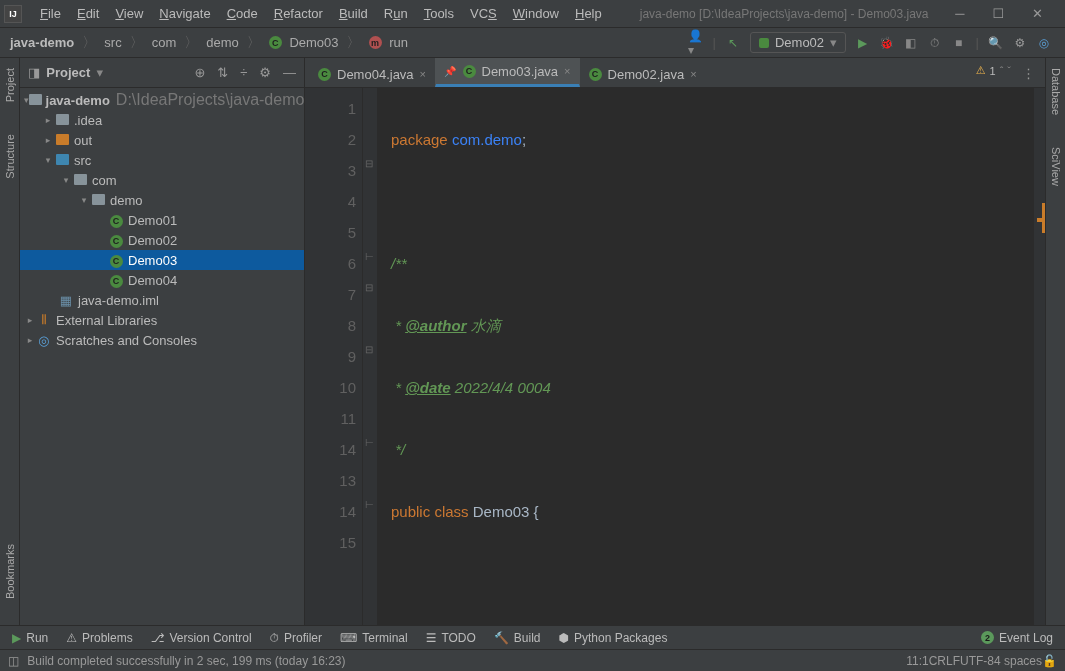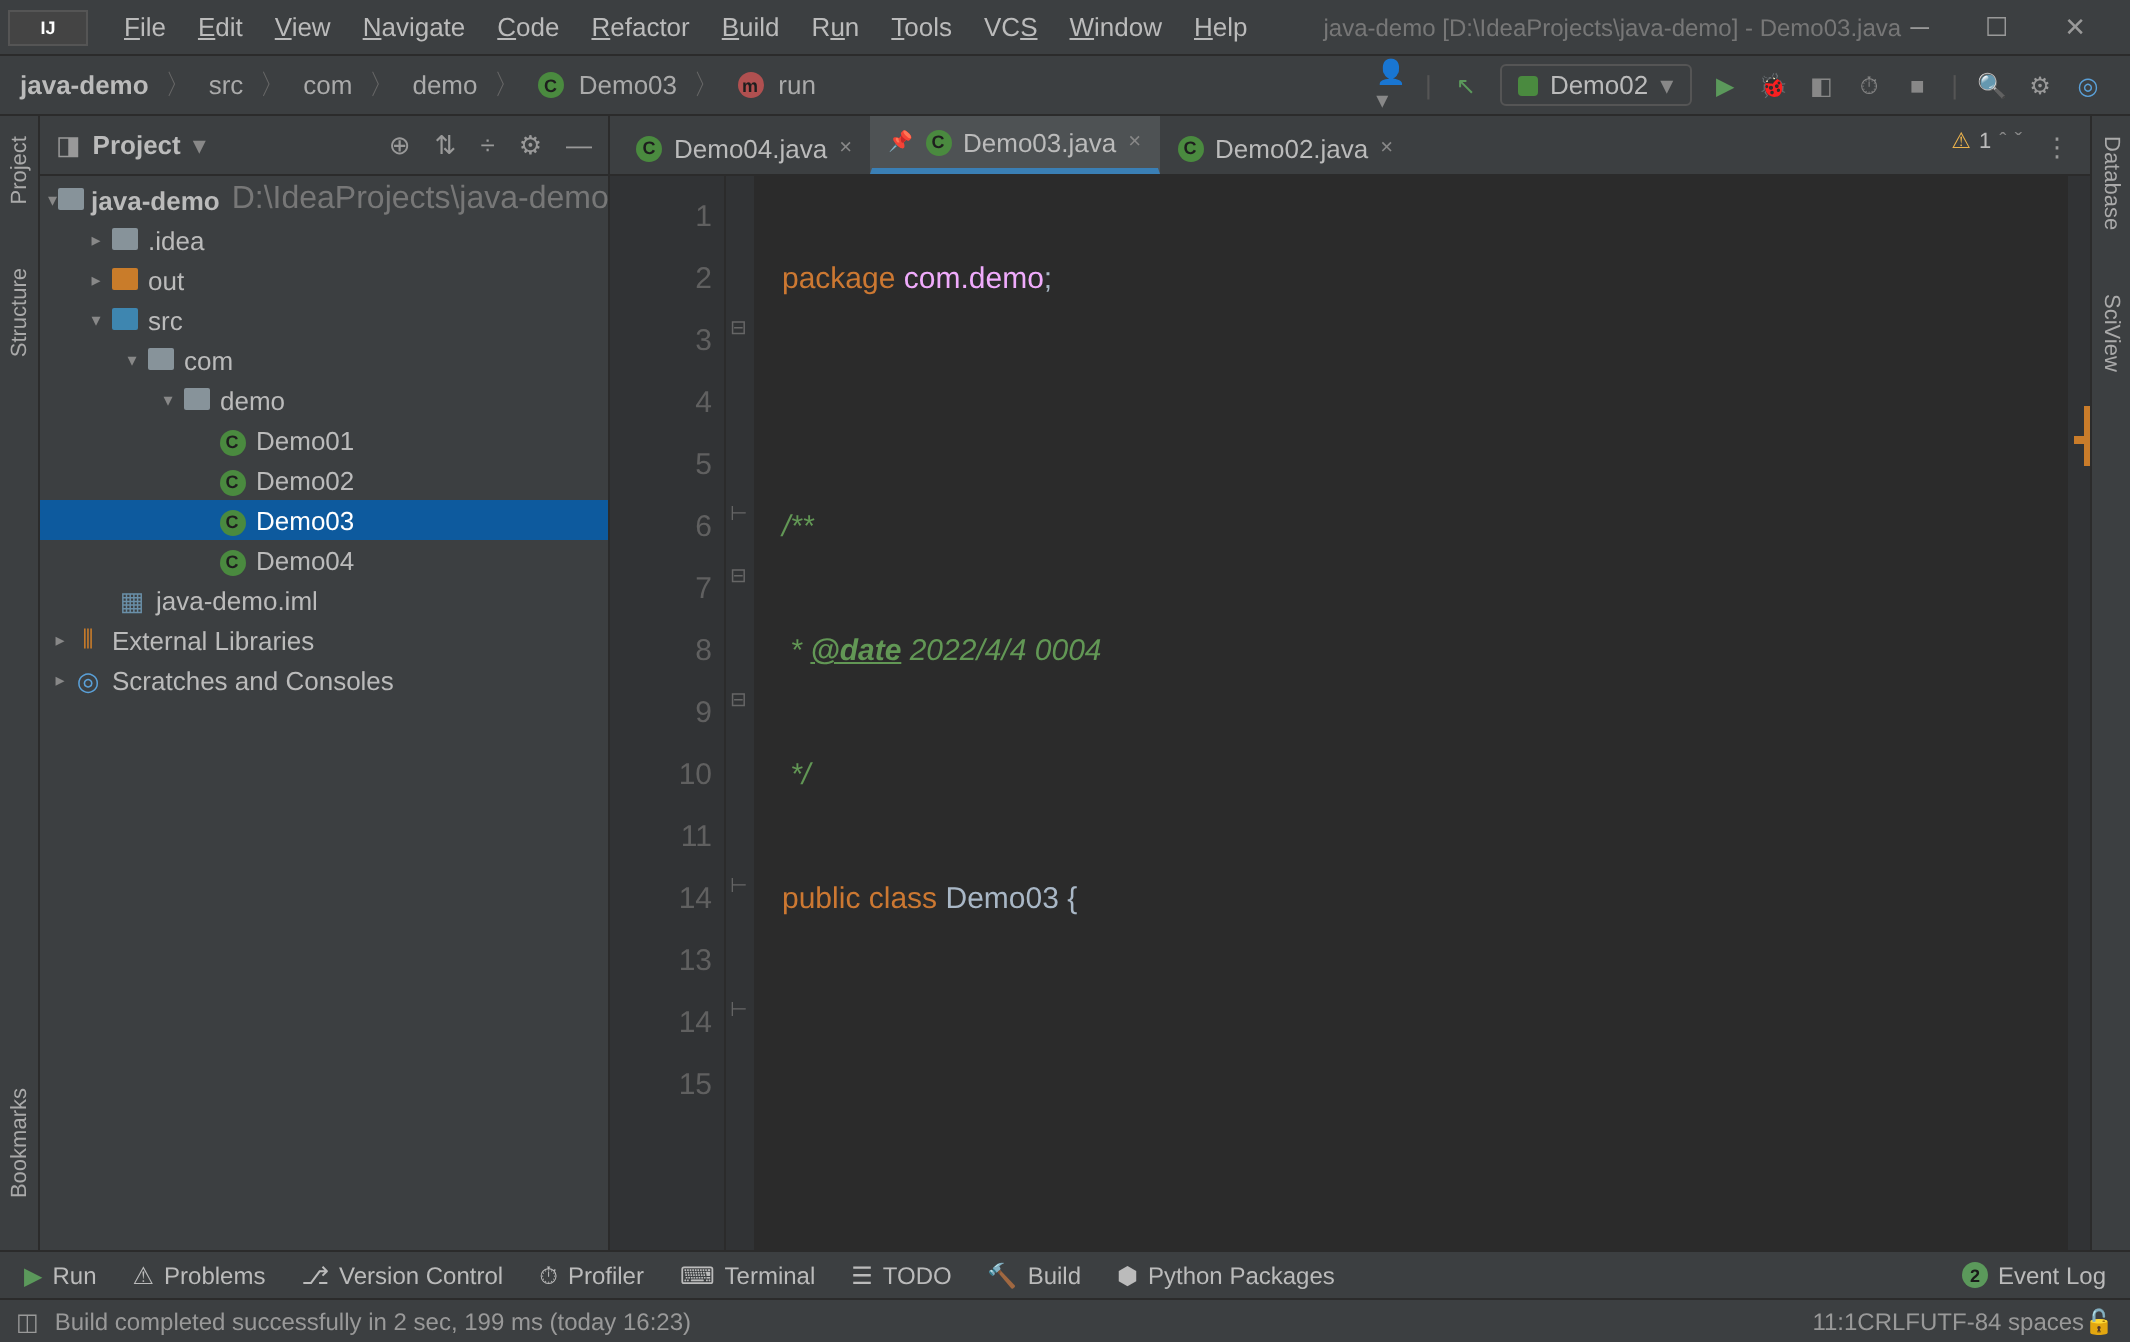--- a/index.html
+++ b/index.html
@@ -1,18 +1,18 @@
 <!DOCTYPE html>
 <html><head>
 <meta charset="utf-8">
 <style>
 * { margin:0; padding:0; box-sizing:border-box; font-family:"Segoe UI",Arial,sans-serif; }
 body { background:#3c3f41; color:#bbb; font-size:13px; width:1065px; height:671px; overflow:hidden; display:flex; flex-direction:column; }
 .menubar { height:28px; background:#3c3f41; display:flex; align-items:center; padding:0 4px; border-bottom:1px solid #2b2b2b; }
-.app-icon { width:40px; height:18px; background:#444; margin-right:10px; display:flex; align-items:center; justify-content:center; font-size:9px; font-weight:bold; color:#fff; border:1px solid #555;}
+.app-icon { width:18px; height:18px; background:#444; margin-right:10px; display:flex; align-items:center; justify-content:center; font-size:9px; font-weight:bold; color:#fff; border:1px solid #555;}
 .menu-item { padding:0 8px; cursor:pointer; color:#bbb; }
 .menu-item u { text-decoration:underline; }
 .title { margin-left:30px; color:#777; font-size:12px; }
 .win-controls { margin-left:auto; display:flex; gap:28px; padding-right:18px; color:#999;}
 .navbar { height:30px; background:#3c3f41; display:flex; align-items:center; padding:0 6px; border-bottom:1px solid #2b2b2b;}
 .crumb { display:flex; align-items:center; gap:2px; color:#bbb; font-weight:bold; padding:0 4px;}
 .crumb.light { font-weight:normal; color:#aaa;}
 .sep { color:#666; padding:0 4px; font-size:14px;}
 .right-tools { margin-left:auto; display:flex; align-items:center; gap:10px; padding-right:8px;}
 .run-config { border:1px solid #555; background:#3c3f41; padding:2px 8px; display:flex; align-items:center; gap:6px; border-radius:3px;}
@@ -39,21 +39,21 @@
 .tab { height:26px; display:flex; align-items:center; padding:0 8px; gap:6px; background:#3c3f41; color:#bbb; border:1px solid transparent; cursor:pointer;}
 .tab.active { background:#4e5254; border-bottom:3px solid #3a7fb5; height:30px;}
 .tab .close { color:#888; font-size:11px;}
 .pin { color:#888; font-size:10px;}
 .code-wrap { flex:1; display:flex; font-family:"JetBrains Mono",Consolas,monospace; font-size:15px; position:relative;}
 .gutter { width:58px; background:#313335; color:#606060; text-align:right; padding:5px 6px 0 0; line-height:31px; border-right:1px solid #2b2b2b;}
 .fold-col { width:14px; background:#313335; position:relative;}
 .fold-mark { position:absolute; left:2px; color:#666; font-size:10px;}
 .code { flex:1; padding:5px 0 0 14px; line-height:31px; white-space:pre; color:#a9b7c6;}
 .kw { color:#cc7832; font-weight:normal;}
-.pkg { color:#f0abfc;}
+.pkg { color:#3b82f6;}
 .cmt { color:#629755; font-style:italic;}
 .cmt-tag { color:#629755; font-style:italic; text-decoration:underline; font-weight:bold;}
 .cls { color:#a9b7c6;}
 .indicator { position:absolute; top:6px; right:34px; display:flex; align-items:center; gap:4px; font-size:11px;}
 .warn-tri { color:#ecb34c;}
 .right-strip { width:20px; background:#3c3f41; border-left:1px solid #2b2b2b; display:flex; flex-direction:column; align-items:center; padding-top:4px; gap:20px;}
 .bottom-strip { height:24px; background:#3c3f41; border-top:1px solid #2b2b2b; display:flex; align-items:center; gap:18px; padding:0 12px; font-size:12px;}
 .bottom-strip .bitem { display:flex; align-items:center; gap:5px; cursor:pointer;}
 .badge { background:#5b995b; color:#1a1a1a; border-radius:50%; width:13px; height:13px; display:inline-flex; align-items:center; justify-content:center; font-size:9px; font-weight:bold;}
 .status { height:22px; background:#3c3f41; border-top:1px solid #2b2b2b; display:flex; align-items:center; padding:0 8px; font-size:12px; color:#999;}
@@ -254,20 +254,21 @@
         <div class="fold-mark" style="top:163px">⊢</div>
         <div class="fold-mark" style="top:194px">⊟</div>
         <div class="fold-mark" style="top:256px">⊟</div>
         <div class="fold-mark" style="top:349px">⊢</div>
         <div class="fold-mark" style="top:411px">⊢</div>
       </div>
       <div class="code">
 <div><span class="kw">package</span> <span class="pkg">com.demo</span>;</div>
 <div> </div>
 <div><span class="cmt">/**</span></div>
+<div><span class="cmt"> * </span><span class="cmt-tag">@author</span><span class="cmt"> 水滴</span></div>
 <div><span class="cmt"> * </span><span class="cmt-tag">@date</span><span class="cmt"> 2022/4/4 0004</span></div>
 <div><span class="cmt"> */</span></div>
 <div><span class="kw">public</span> <span class="kw">class</span> <span class="cls">Demo03</span><span> {</span></div>
 <div> </div>
 <div>      </div>
 
 
 
 
 

